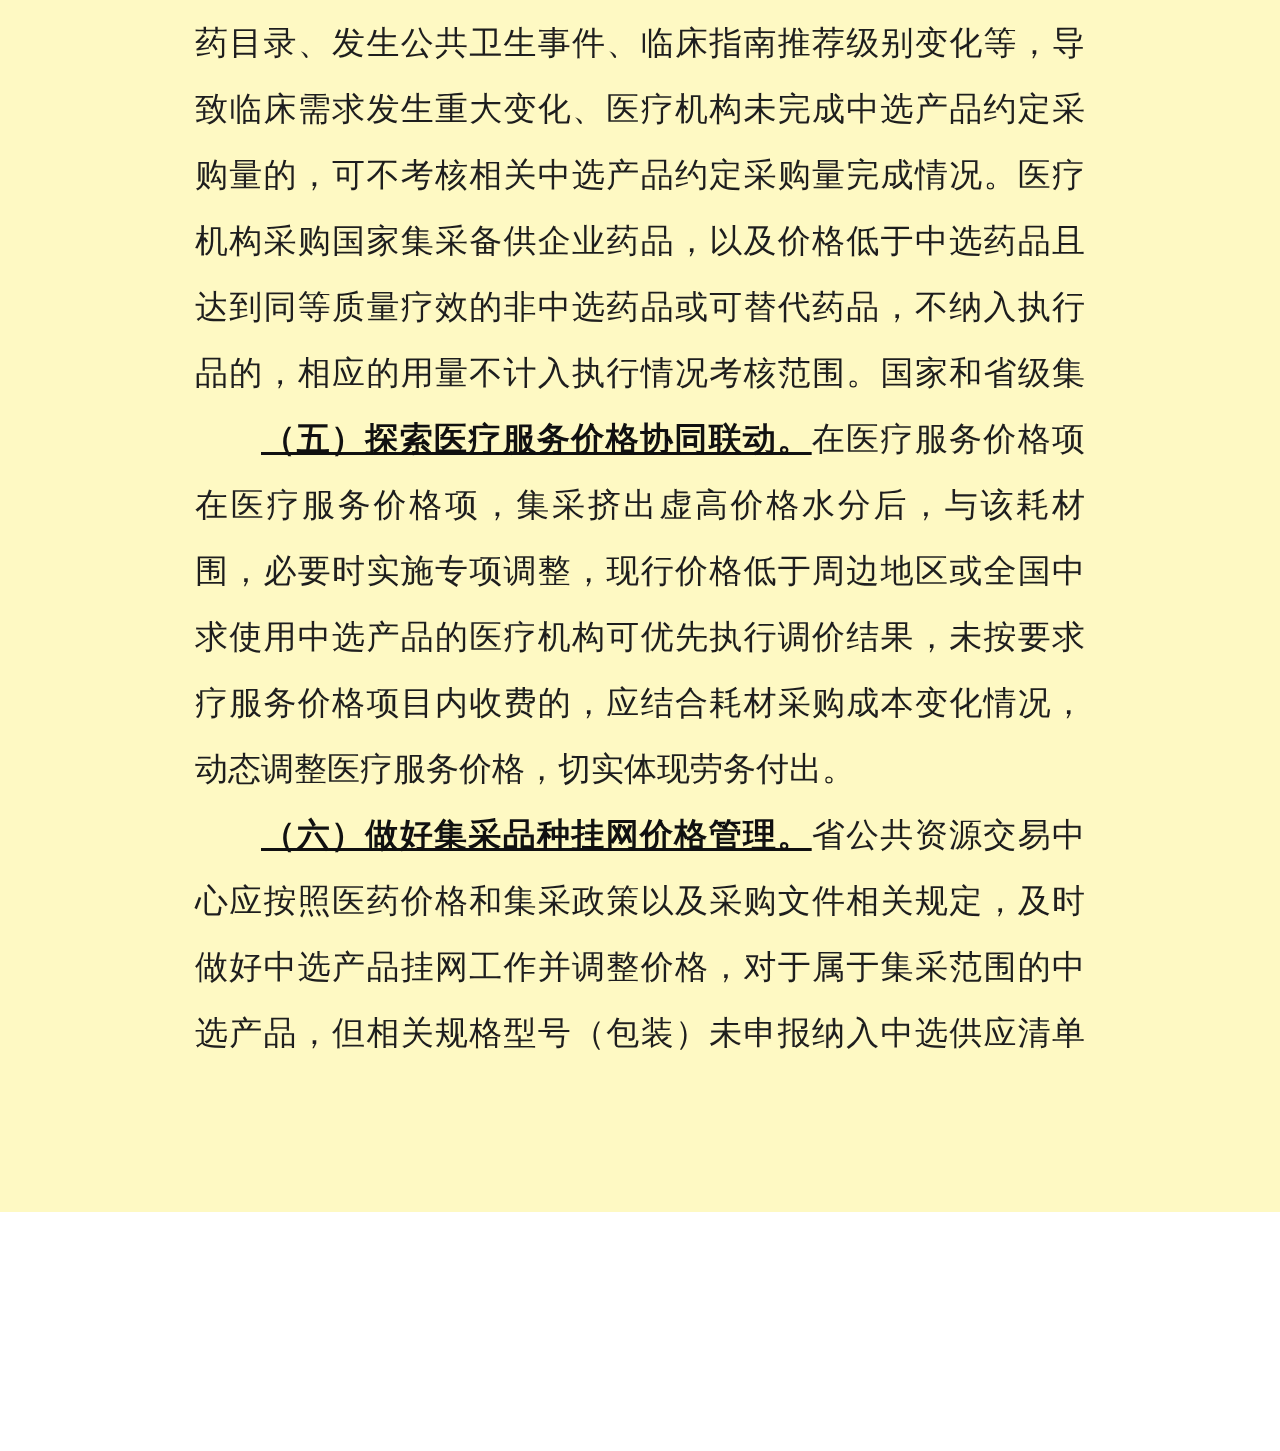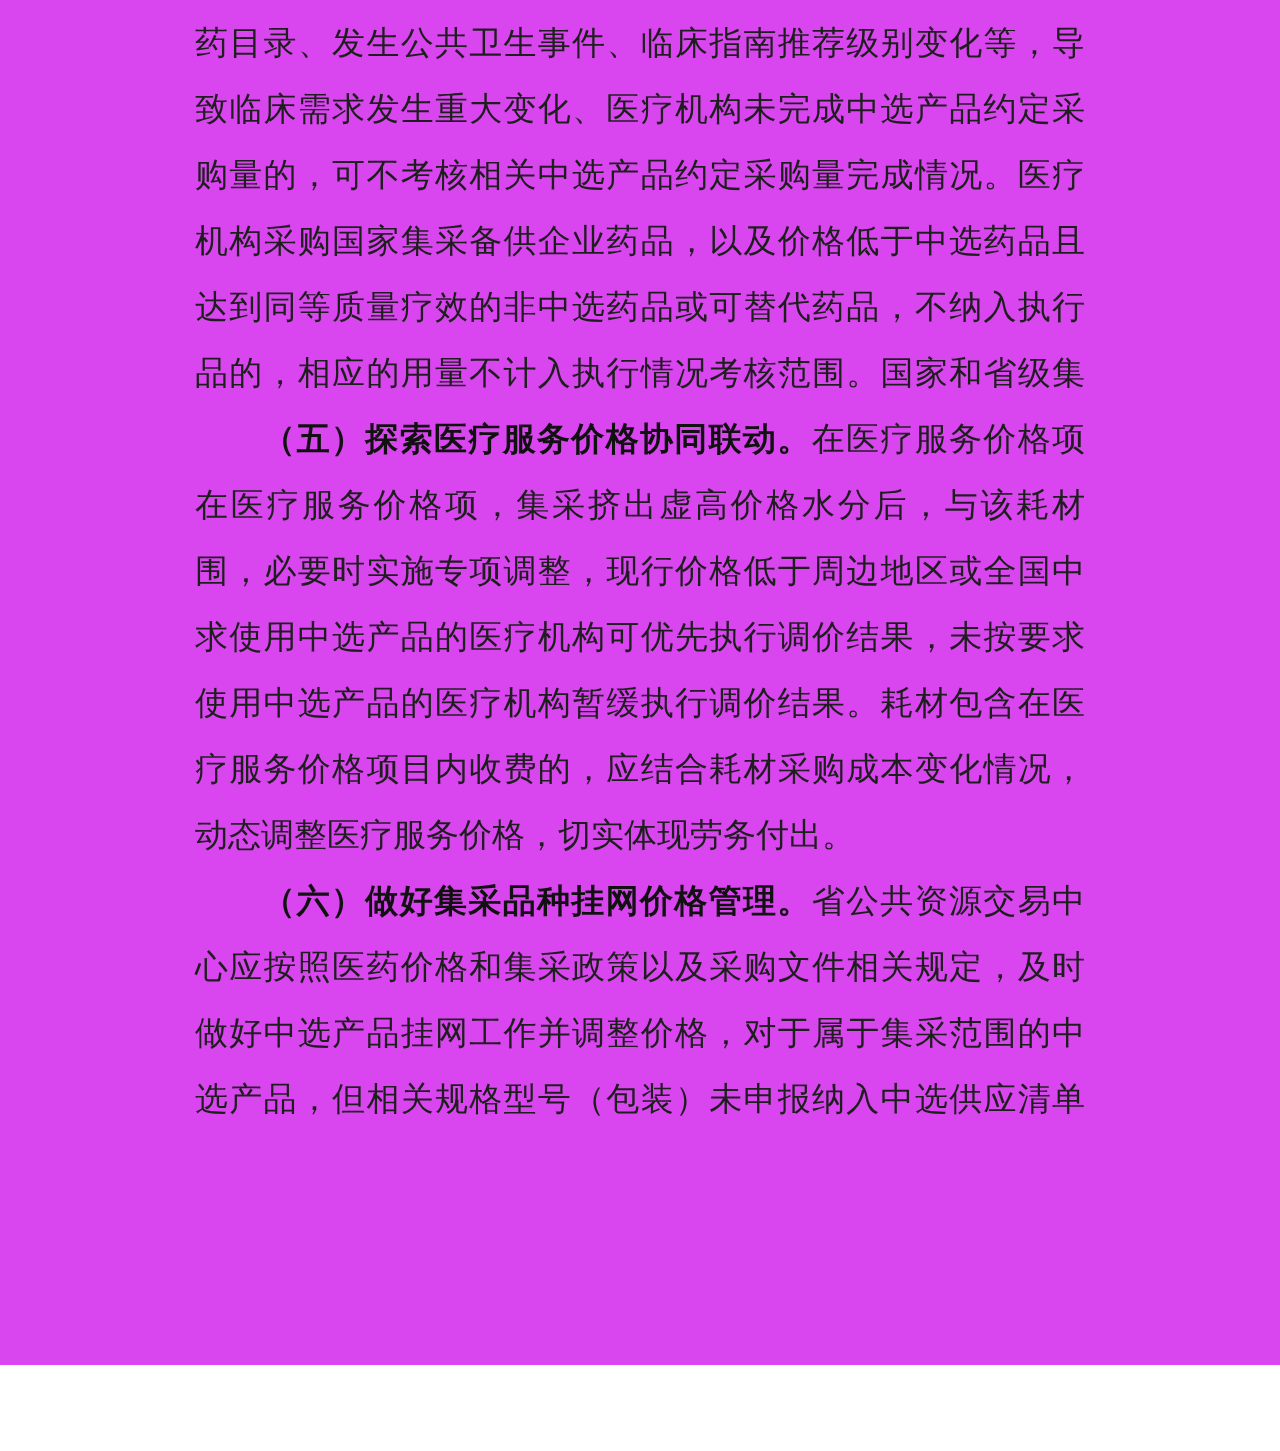--- a/index.html
+++ b/index.html
@@ -8,22 +8,22 @@
     background: #ffffff;
   }
   body {
     width: 1280px;
     height: 1451px;
     overflow: hidden;
     font-family: "Liberation Serif", "DejaVu Serif", serif;
   }
   .page {
     width: 1280px;
-    height: 1365px;
-    background: #d946ef;
+    height: 1212px;
+    background: #fef9c3;
     position: relative;
     overflow: hidden;
   }
   .doc {
     width: 890px;
     margin: 0 auto;
     padding-top: 10px;
     color: #1e1e1e;
     font-size: 33px;
   }
@@ -39,20 +39,21 @@
     text-align-last: justify;
     text-justify: inter-character;
     overflow: visible;
   }
   .line.line-end {
     text-align-last: left;
   }
   .line b {
     font-weight: bold;
     color: #111111;
+    text-decoration: underline;
   }
   .indent {
     display: inline-block;
     width: 2em;
     height: 1px;
   }
 </style>
 </head>
 <body>
 
@@ -64,21 +65,20 @@
         <div class="line"><span>购量的，可不考核相关中选产品约定采购量完成情况。医疗</span></div>
         <div class="line"><span>机构采购国家集采备供企业药品，以及价格低于中选药品且</span></div>
         <div class="line"><span>达到同等质量疗效的非中选药品或可替代药品，不纳入执行</span></div>
         <div class="line"><span>品的，相应的用量不计入执行情况考核范围。国家和省级集</span></div>
       </div>
       <div class="para">
         <div class="line"><span class="indent"></span><b>（五）探索医疗服务价格协同联动。</b><span>在医疗服务价格项</span></div>
         <div class="line"><span>在医疗服务价格项，集采挤出虚高价格水分后，与该耗材</span></div>
         <div class="line"><span>围，必要时实施专项调整，现行价格低于周边地区或全国中</span></div>
         <div class="line"><span>求使用中选产品的医疗机构可优先执行调价结果，未按要求</span></div>
-        <div class="line"><span>使用中选产品的医疗机构暂缓执行调价结果。耗材包含在医</span></div>
         <div class="line"><span>疗服务价格项目内收费的，应结合耗材采购成本变化情况，</span></div>
         <div class="line line-end"><span>动态调整医疗服务价格，切实体现劳务付出。</span></div>
       </div>
       <div class="para">
         <div class="line"><span class="indent"></span><b>（六）做好集采品种挂网价格管理。</b><span>省公共资源交易中</span></div>
         <div class="line"><span>心应按照医药价格和集采政策以及采购文件相关规定，及时</span></div>
         <div class="line"><span>做好中选产品挂网工作并调整价格，对于属于集采范围的中</span></div>
         <div class="line"><span>选产品，但相关规格型号（包装）未申报纳入中选供应清单</span></div>
       </div>
     </div>

